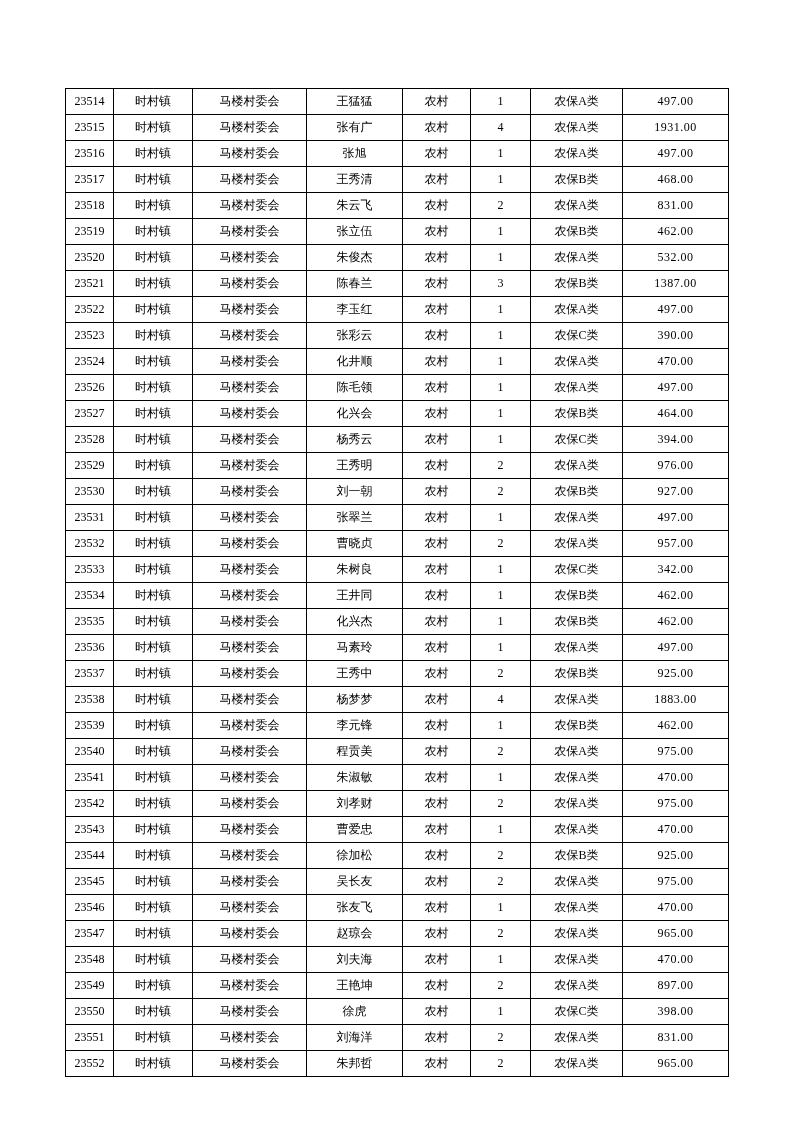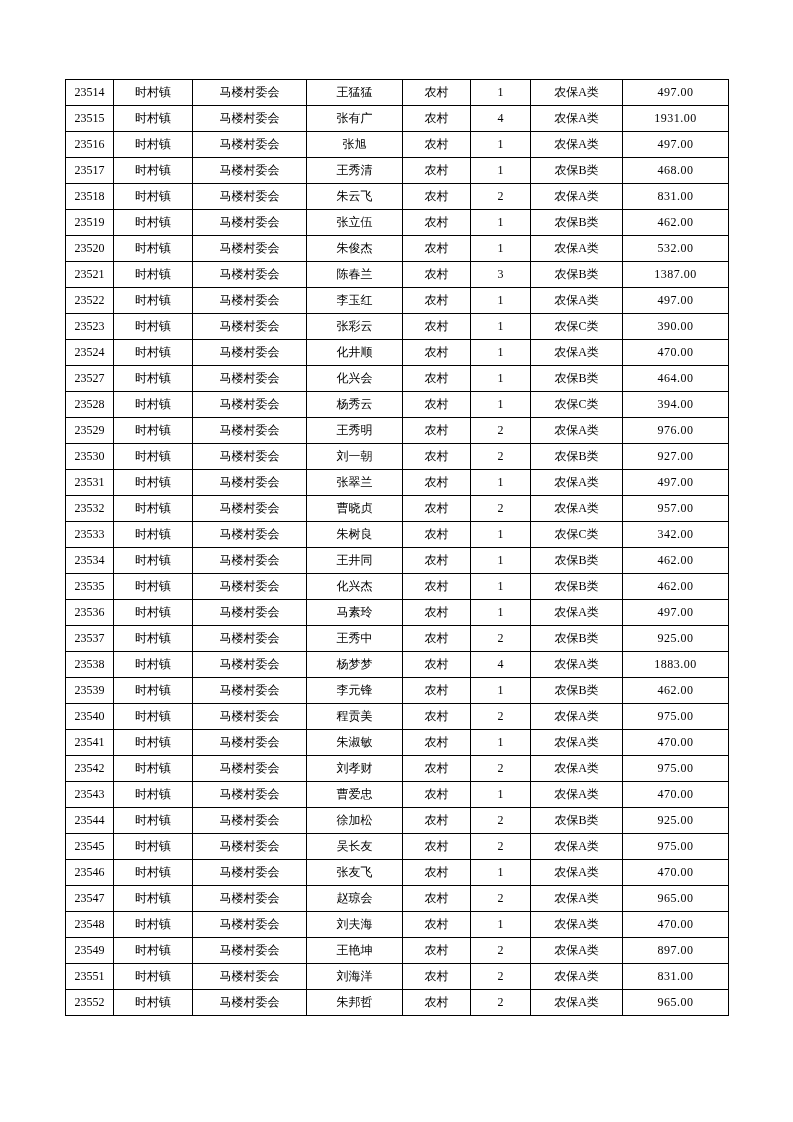--- a/index.html
+++ b/index.html
@@ -11,21 +11,21 @@
   .page {
     position: relative;
     width: 793px;
     height: 1122px;
     background: #ffffff;
     overflow: hidden;
   }
   table.records {
     position: absolute;
     left: 65px;
-    top: 79px;
+    top: 88px;
     border-collapse: collapse;
     table-layout: fixed;
   }
   table.records td {
     border: 1px solid #000000;
     height: 25px;
     font-size: 12px;
     line-height: 25px;
     text-align: center;
     white-space: nowrap;
@@ -151,20 +151,30 @@
           <td class="c0">23524</td>
           <td class="c1">时村镇</td>
           <td class="c2">马楼村委会</td>
           <td class="c3">化井顺</td>
           <td class="c4">农村</td>
           <td class="c5">1</td>
           <td class="c6">农保A类</td>
           <td class="c7">470.00</td>
         </tr>
         <tr>
+          <td class="c0">23526</td>
+          <td class="c1">时村镇</td>
+          <td class="c2">马楼村委会</td>
+          <td class="c3">陈毛领</td>
+          <td class="c4">农村</td>
+          <td class="c5">1</td>
+          <td class="c6">农保A类</td>
+          <td class="c7">497.00</td>
+        </tr>
+        <tr>
           <td class="c0">23527</td>
           <td class="c1">时村镇</td>
           <td class="c2">马楼村委会</td>
           <td class="c3">化兴会</td>
           <td class="c4">农村</td>
           <td class="c5">1</td>
           <td class="c6">农保B类</td>
           <td class="c7">464.00</td>
         </tr>
         <tr>
@@ -379,20 +389,30 @@
         </tr>
         <tr>
           <td class="c0">23549</td>
           <td class="c1">时村镇</td>
           <td class="c2">马楼村委会</td>
           <td class="c3">王艳坤</td>
           <td class="c4">农村</td>
           <td class="c5">2</td>
           <td class="c6">农保A类</td>
           <td class="c7">897.00</td>
+        </tr>
+        <tr>
+          <td class="c0">23550</td>
+          <td class="c1">时村镇</td>
+          <td class="c2">马楼村委会</td>
+          <td class="c3">徐虎</td>
+          <td class="c4">农村</td>
+          <td class="c5">1</td>
+          <td class="c6">农保C类</td>
+          <td class="c7">398.00</td>
         </tr>
         <tr>
           <td class="c0">23551</td>
           <td class="c1">时村镇</td>
           <td class="c2">马楼村委会</td>
           <td class="c3">刘海洋</td>
           <td class="c4">农村</td>
           <td class="c5">2</td>
           <td class="c6">农保A类</td>
           <td class="c7">831.00</td>

